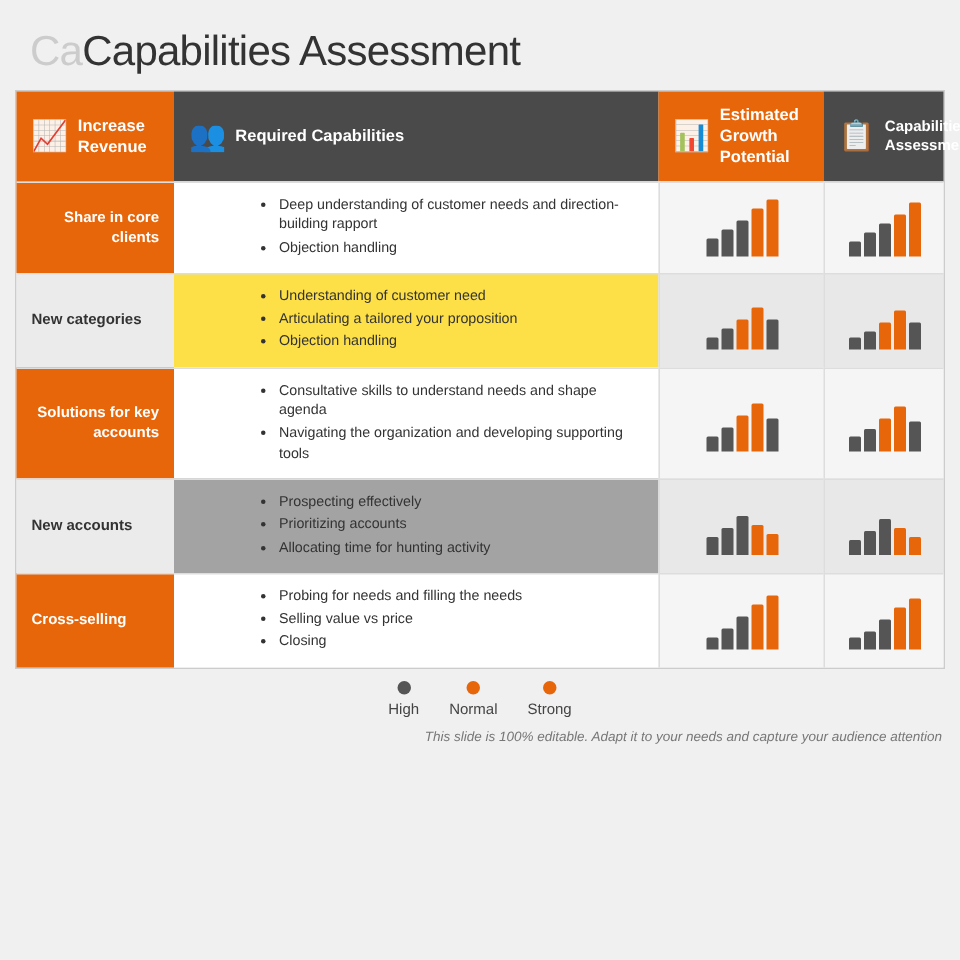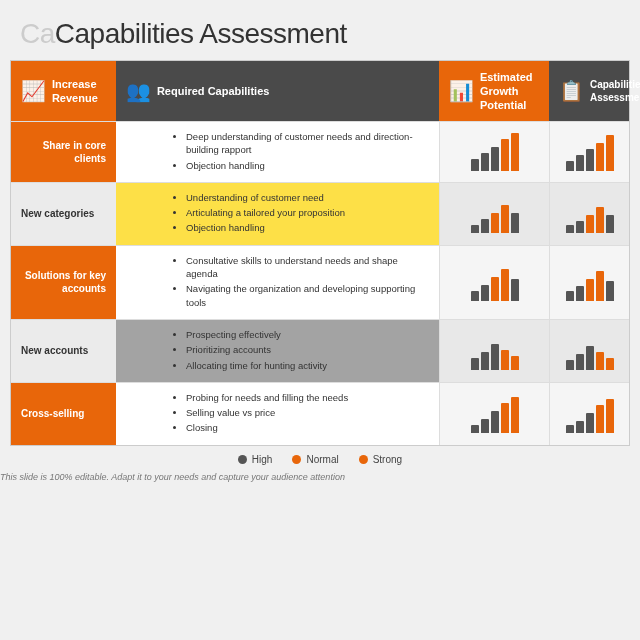--- a/index.html
+++ b/index.html
@@ -126,34 +126,35 @@
       align-items: center;
       gap: 20px;
       padding: 8px 0 4px 0;
       font-size: 10px;
       color: #444;
     }
     .legend-item {
       display: flex;
       align-items: center;
       gap: 5px;
+      flex-direction: column;
     }
     .legend-dot {
       width: 9px;
       height: 9px;
       border-radius: 50%;
     }
     .dot-dark { background: #555; }
     .dot-orange { background: #e8660a; }
     .footnote {
-      text-align: left;
+      text-align: right;
       font-size: 9px;
       color: #777;
       font-style: italic;
-      padding: 3px 0;
+      padding: 3px 12px;
     }
     
     .row-label span {
       font-size: 10px;
       word-break: break-word;
       line-height: 1.3;
       text-align: right;
     }
   </style>
 </head>

